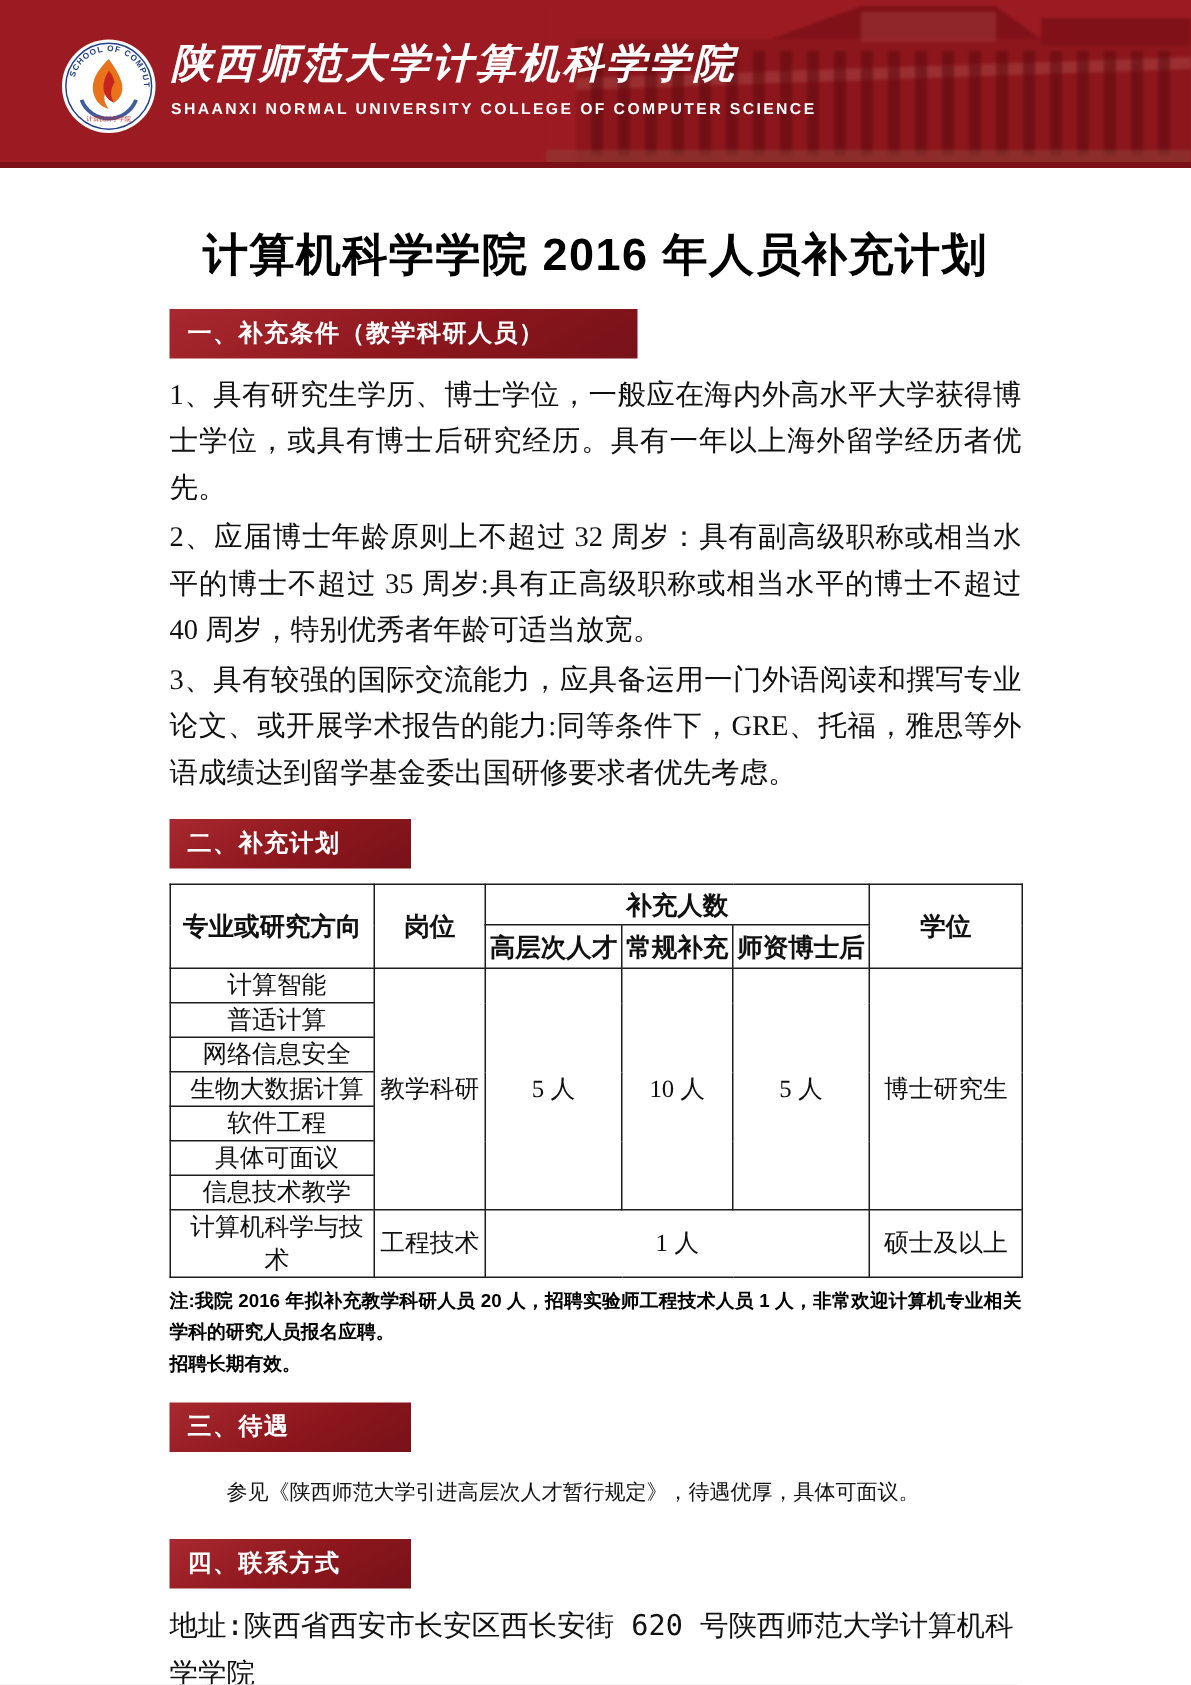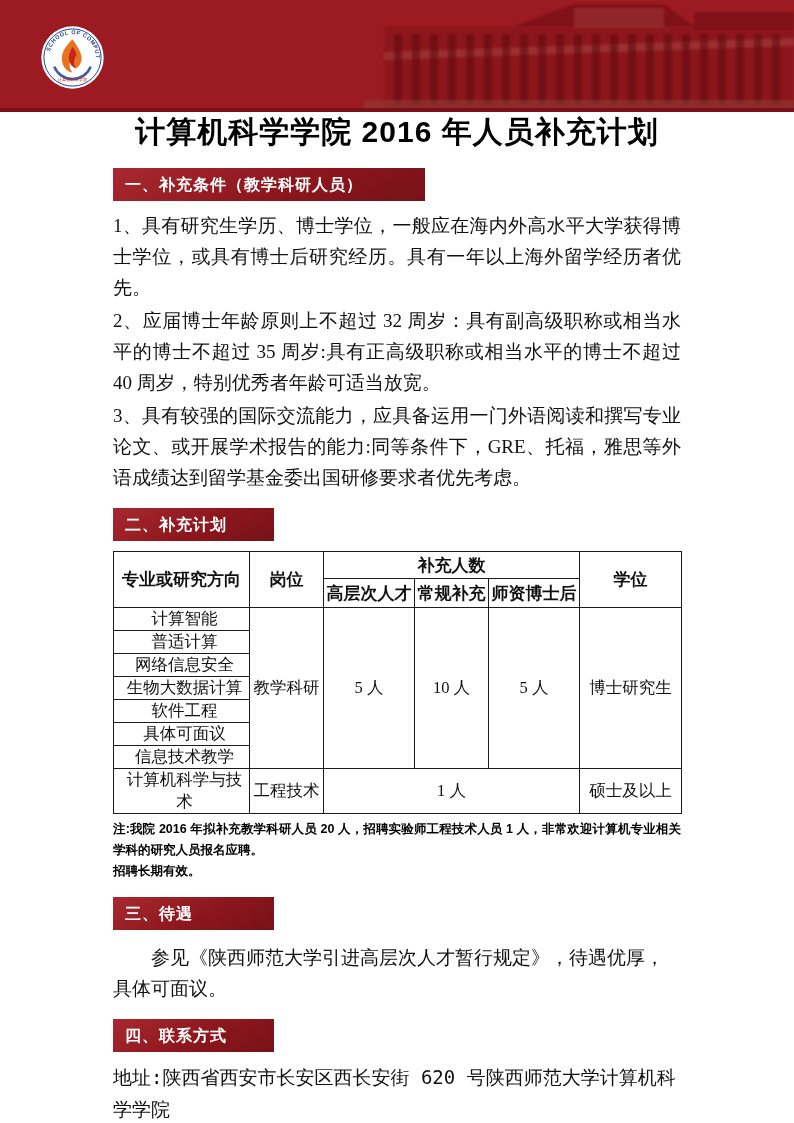--- a/index.html
+++ b/index.html
@@ -21,21 +21,21 @@
     font-family:"Liberation Serif", serif; font-weight:bold; font-style:italic;
     font-size:27px; letter-spacing:2px; white-space:nowrap;
   }
   .org-en {
     font-family:"Liberation Sans", sans-serif; font-weight:bold;
     font-size:10.5px; letter-spacing:1.6px; margin-top:7px; white-space:nowrap;
   }
   
   .content { padding:0 113px; }
   .doc-title {
-    text-align:center; font-family:"Liberation Sans", sans-serif;
+    margin-top:38px; text-align:center; font-family:"Liberation Sans", sans-serif;
     font-weight:bold; font-size:30px; letter-spacing:1px; color:#000;
   }
   .banner {
     margin-top:15px; height:33px; line-height:33px; padding-left:12px;
     background:linear-gradient(150deg,#a8292f 0%, #8d161d 55%, #771219 100%);
     color:#ffffff; font-family:"Liberation Sans", sans-serif;
     font-weight:bold; font-size:16px; letter-spacing:1px;
   }
   .banner.wide { width:312px; }
   .banner.narrow { width:161px; }
@@ -56,21 +56,21 @@
   tr.h1row th { height:27px; }
   tr.h2row th { height:29px; }
   table.recruit td { font-size:16.5px; font-family:"Liberation Serif", serif; }
   td.spec { text-align:left; padding-left:6px; height:21px; }
   tr.lastrow td { height:23px; }
   .table-note {
     margin-top:5px; font-family:"Liberation Sans", sans-serif; font-weight:bold;
     font-size:12.5px; line-height:21px; color:#000; text-align:justify;
   }
   .treatment {
-    margin-top:12px; font-size:19px; line-height:31px; text-indent:38px; color:#111;
+    margin-top:12px; font-size:14px; line-height:31px; text-indent:38px; color:#111;
   }
   
   .contact { margin-top:10px; font-size:19px; line-height:31.5px; color:#111;
     font-family:"DejaVu Sans Mono", monospace; }
 </style>
 </head>
 <body>
 
 <div class="page">
 
@@ -120,20 +120,24 @@
         <textPath href="#ringPath" startOffset="8%">SCHOOL OF COMPUTER SCIENCE</textPath>
       </text>
       <g>
         <path d="M50 22 C38 34 32 44 34 56 C36 66 43 72 50 73 C44 66 44 58 50 50 C47 58 50 64 55 67 C62 63 66 55 63 45 C60 36 55 29 50 22 Z" fill="#e8731c"></path>
         <path d="M50 34 C45 42 43 50 46 58 C48 63 52 66 55 66 C51 60 52 52 56 46 C55 41 53 37 50 34 Z" fill="#c8241e"></path>
       </g>
       <path d="M 22,64 a 30,30 0 0 0 56,0" fill="none" stroke="#1f3f8f" stroke-width="4" opacity="0.85"></path>
       <text x="50" y="86" text-anchor="middle" font-size="6.5" fill="#c8241e" font-family="Liberation Sans, sans-serif">计算机科学学院</text>
     </svg>
 
+    <div class="masthead-names">
+      <div class="org-cn">陕西师范大学计算机科学学院</div>
+      <div class="org-en">SHAANXI NORMAL UNIVERSITY COLLEGE OF COMPUTER SCIENCE</div>
+    </div>
   </div>
 
   <div class="content">
 
     <h1 class="doc-title">计算机科学学院 2016 年人员补充计划</h1>
 
     <div class="banner wide">一、补充条件（教学科研人员）</div>
     <p class="body-par">1、具有研究生学历、博士学位，一般应在海内外高水平大学获得博士学位，或具有博士后研究经历。具有一年以上海外留学经历者优先。</p>
     <p class="body-par">2、应届博士年龄原则上不超过 32 周岁：具有副高级职称或相当水平的博士不超过 35 周岁:具有正高级职称或相当水平的博士不超过 40 周岁，特别优秀者年龄可适当放宽。</p>
     <p class="body-par">3、具有较强的国际交流能力，应具备运用一门外语阅读和撰写专业论文、或开展学术报告的能力:同等条件下，GRE、托福，雅思等外语成绩达到留学基金委出国研修要求者优先考虑。</p>

